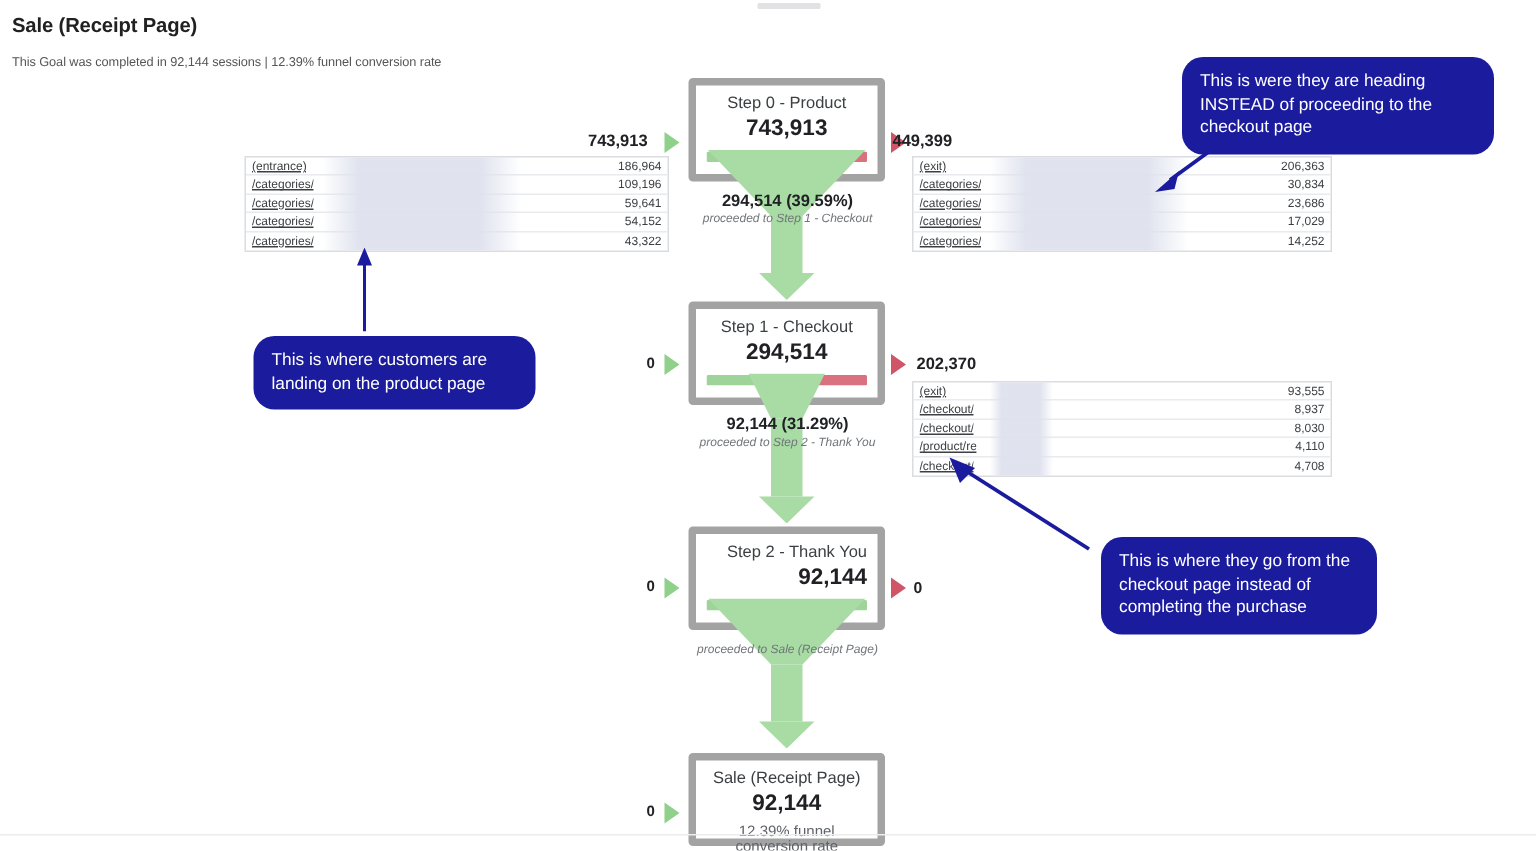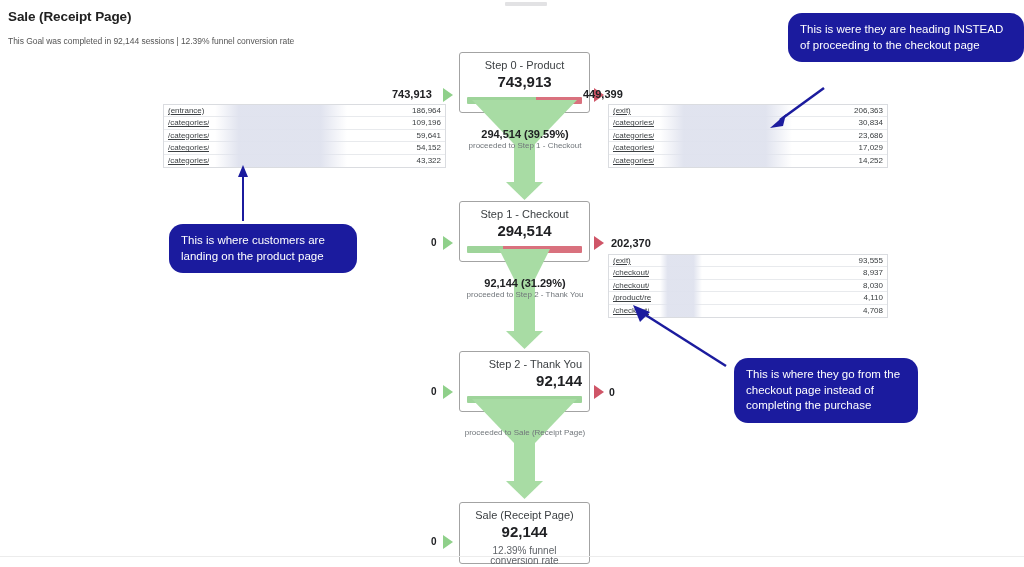--- a/index.html
+++ b/index.html
@@ -30,21 +30,21 @@
   #bottom-rule {
     position:absolute; left:0; top:556px; width:1024px; height:1px;
     background:#ececec;
   }
 
   
   .step-box {
     position:absolute;
     width:131px;
     background:#ffffff;
-    border:1px solid #a3a3a3;
+    border:5px solid #a3a3a3;
     border-radius:3px;
     text-align:center;
     padding:6px 7px 8px 7px;
   }
   .step-title { font-size:11px; color:#3c4043; line-height:13px; white-space:nowrap;}
   .step-value { font-size:15px; font-weight:bold; color:#202124; line-height:18px; margin-top:1px;}
   .step-note  { font-size:10px; color:#5f6368; margin-top:5px; line-height:10px;}
 
   .bar {
     height:7px; margin-top:6px; display:flex; width:100%;
@@ -67,21 +67,21 @@
   }
   .side-num.right { font-size:10.5px; }
 
   
   .connector { position:absolute; width:131px; }
   .conn-label {
     position:absolute; width:260px; left:-64px; text-align:center;
     pointer-events:none;
   }
   .conn-num { font-size:11px; font-weight:bold; color:#202124; line-height:13px; }
-  .conn-sub { font-size:8px; color:#70757a; line-height:10px; }
+  .conn-sub { font-size:8px; color:#70757a; line-height:10px;font-style:italic; }
 
   
   .side-table {
     position:absolute;
     border:1px solid #dadce0;
     background:#fff;
     font-size:8px;
     color:#3c4043;
     overflow:hidden;
   }
@@ -155,21 +155,21 @@
 <div class="step-box" id="step0" style="left:459px; top:52px;">
   <div class="step-title">Step 0 - Product</div>
   <div class="step-value">743,913</div>
   <div class="bar">
     <div class="g" style="width:60%"></div>
     <div class="r" style="width:40%"></div>
   </div>
 </div>
 
 <div class="tri-right tri-red" style="left:594px; top:88px;"></div>
-<div class="table-total" style="left:583px; top:88px;">449,399</div>
+<div class="table-total" style="left:595px; top:88px;">449,399</div>
 
 <div class="side-table" id="exit-table-0" style="left:608px; top:104px; width:280px; height:64px;">
   <div class="row">
       <span class="p">(exit)</span>
       <span class="v">206,363</span>
     </div>
   <div class="row">
       <span class="p">/categories/</span>
       <span class="v">30,834</span>
     </div>
@@ -284,19 +284,19 @@
 <svg class="leader" style="left:236px; top:165px; width:14px; height:56px;" viewBox="0 0 14 56">
   <line x1="7" y1="56" x2="7" y2="10" stroke="#1b1b9e" stroke-width="2"></line>
   <polygon points="7,0 2,12 12,12" fill="#1b1b9e"></polygon>
 </svg>
 <div class="callout" style="left:169px; top:224px; width:188px;">This is where customers are landing on the product page</div>
 
 <svg class="leader" style="left:766px; top:84px; width:60px; height:50px;" viewBox="0 0 60 50">
   <line x1="58" y1="4" x2="14" y2="36" stroke="#1b1b9e" stroke-width="2.5"></line>
   <polygon points="4,44 20,30 17,42" fill="#1b1b9e"></polygon>
 </svg>
-<div class="callout" style="left:788px; top:13px; width:236px;">This is were they are heading INSTEAD of proceeding to the checkout page</div>
+<div class="callout" style="left:788px; top:38px; width:208px;">This is were they are heading INSTEAD of proceeding to the checkout page</div>
 
 <svg class="leader" style="left:630px; top:300px; width:100px; height:70px;" viewBox="0 0 100 70">
   <line x1="96" y1="66" x2="14" y2="14" stroke="#1b1b9e" stroke-width="2.5"></line>
   <polygon points="3,5 20,12 10,22" fill="#1b1b9e"></polygon>
 </svg>
 <div class="callout" style="left:718px; top:358px; width:184px;margin-left:16px;">This is where they go from the checkout page instead of completing the purchase</div>
 
 </body></html>

